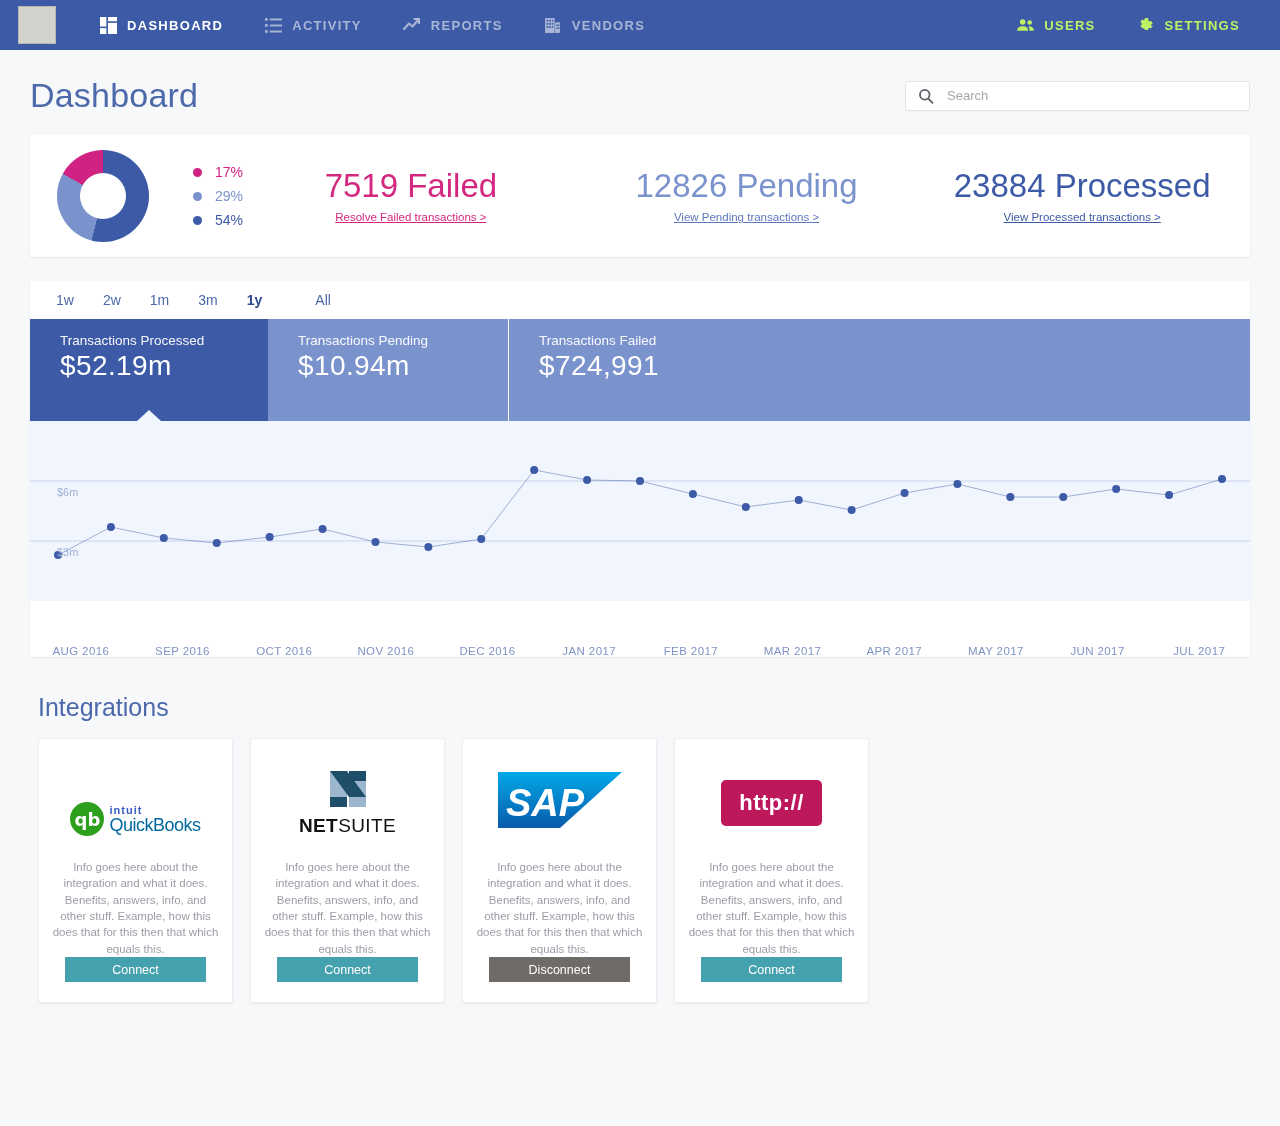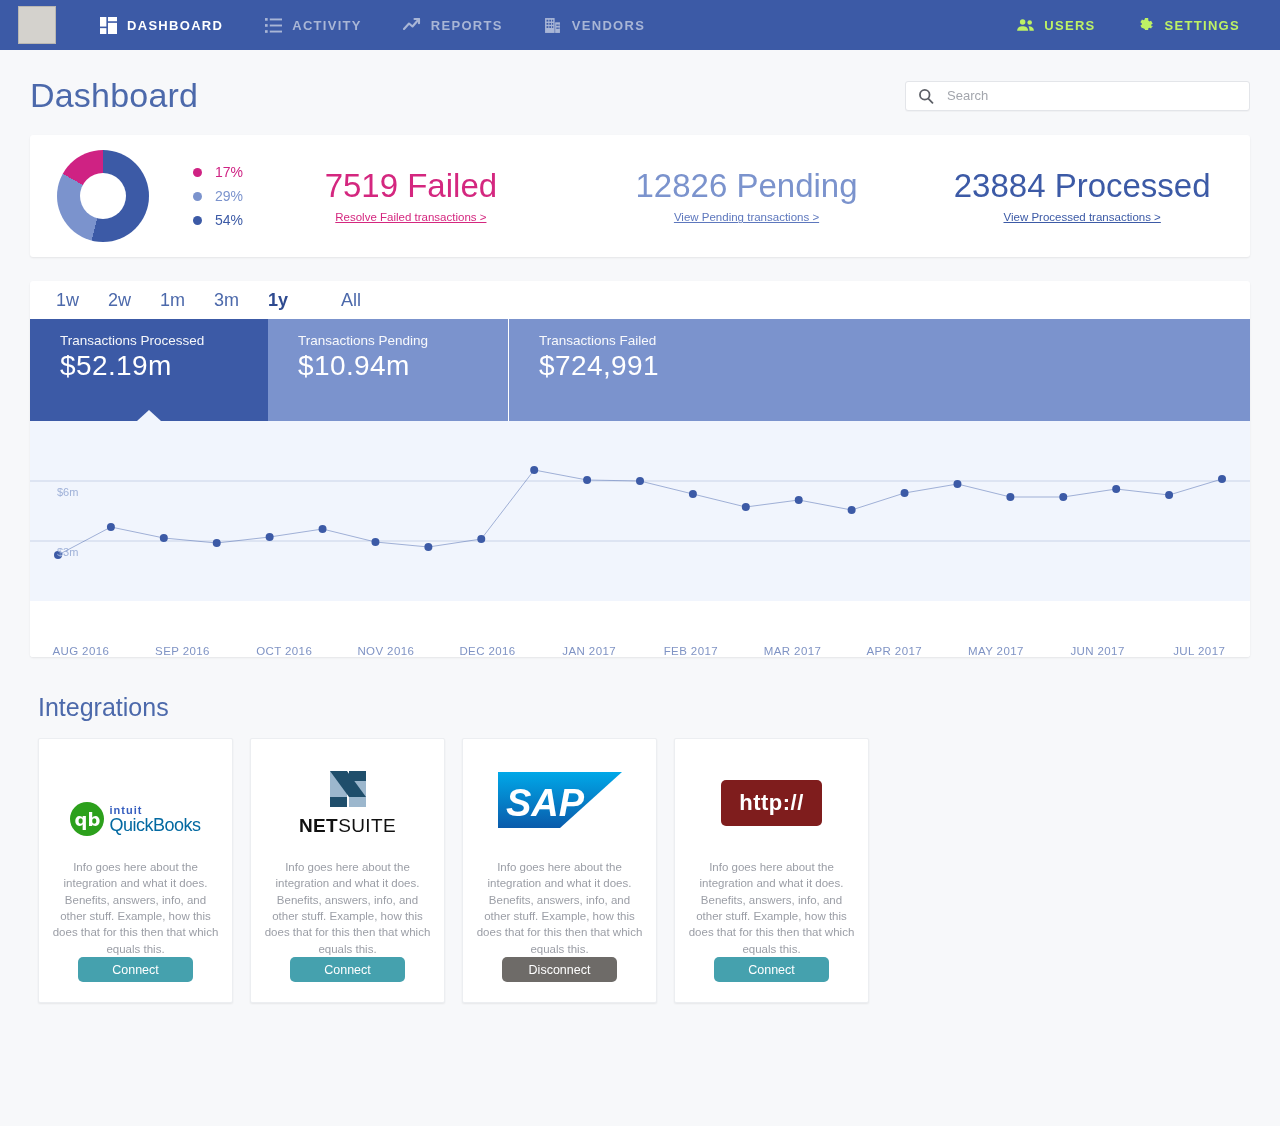--- a/index.html
+++ b/index.html
@@ -84,21 +84,21 @@
   .stat.failed .stat-link{ color:#d4277f; }
   .stat.pending .stat-num{ color:#7b93cd; }
   .stat.pending .stat-link{ color:#5d77bd; }
   .stat.processed .stat-num{ color:#3c5aa6; }
   .stat.processed .stat-link{ color:#3c5aa6; }
 
   
   .chart-card{ margin:24px 30px 0 30px; overflow:hidden; }
   .range-tabs{ display:flex; align-items:center; height:38px; padding:0 26px; }
   .range-tab{
-    font-size:18px; color:#4c69ab; margin-right:29px; cursor:pointer;
+    font-size:14px; color:#4c69ab; margin-right:29px; cursor:pointer;
   }
   .range-tab.active{ font-weight:bold; color:#2e4a90; }
   .range-tab.last{ margin-left:24px; margin-right:0; }
 
   .tiles{ display:flex; height:102px; position:relative; }
   .tile{
     padding:14px 0 0 30px; color:#fff; position:relative;
   }
   .tile.t1{ width:238px; background:#3c5aa6; }
   .tile.t2{ width:240px; background:#7b93cd; }
@@ -133,21 +133,21 @@
     box-shadow:0 1px 2px rgba(0,0,0,.07);
     display:flex; flex-direction:column; align-items:center;
     padding:18px 12px 20px 12px;
   }
   .int-logo{ height:92px; display:flex; align-items:center; justify-content:center; }
   .int-desc{
     font-size:11.5px; line-height:1.42; color:#9b9ea6; text-align:center;
     margin-top:10px; min-height:98px;
   }
   .btn{
-    width:115px; height:25px; border:0; border-radius:5px; color:#fff;
+    width:141px; height:25px; border:0; border-radius:0; color:#fff;
     font-size:12.5px; font-family:"Liberation Sans", sans-serif; cursor:pointer;
     display:flex; align-items:center; justify-content:center;
   }
   .btn.connect{ background:#45a1ae; }
   .btn.disconnect{ background:#6e6b68; }
 
   
   .qb{ display:flex; align-items:center;margin-top:32px; }
   .qb-circle{
     width:34px; height:34px; border-radius:50%; background:#2ca01c;
@@ -159,21 +159,21 @@
   .qb-name{ font-size:18px; color:#0369a1; font-weight:normal; letter-spacing:-.5px;}
   .ns{ text-align:center; }
   .ns-mark{ width:48px; height:40px; margin:0 auto 6px auto; position:relative; }
   .ns-name{ font-size:19px; letter-spacing:.4px; color:#111; }
   .ns-name b{ font-weight:bold; }
   .ns-name span{ font-weight:normal; }
   .sap{
     width:124px; height:62px; position:relative;
   }
   .http-badge{
-    background:#7f1d1d; color:#fff; font-size:22px; font-weight:bold;
+    background:#be185d; color:#fff; font-size:22px; font-weight:bold;
     padding:10px 18px; border-radius:5px; letter-spacing:.5px;
   }
 </style>
 </head>
 <body>
 
 <div class="topnav">
   <div class="logo-box"></div>
 
   <div class="nav-items">

